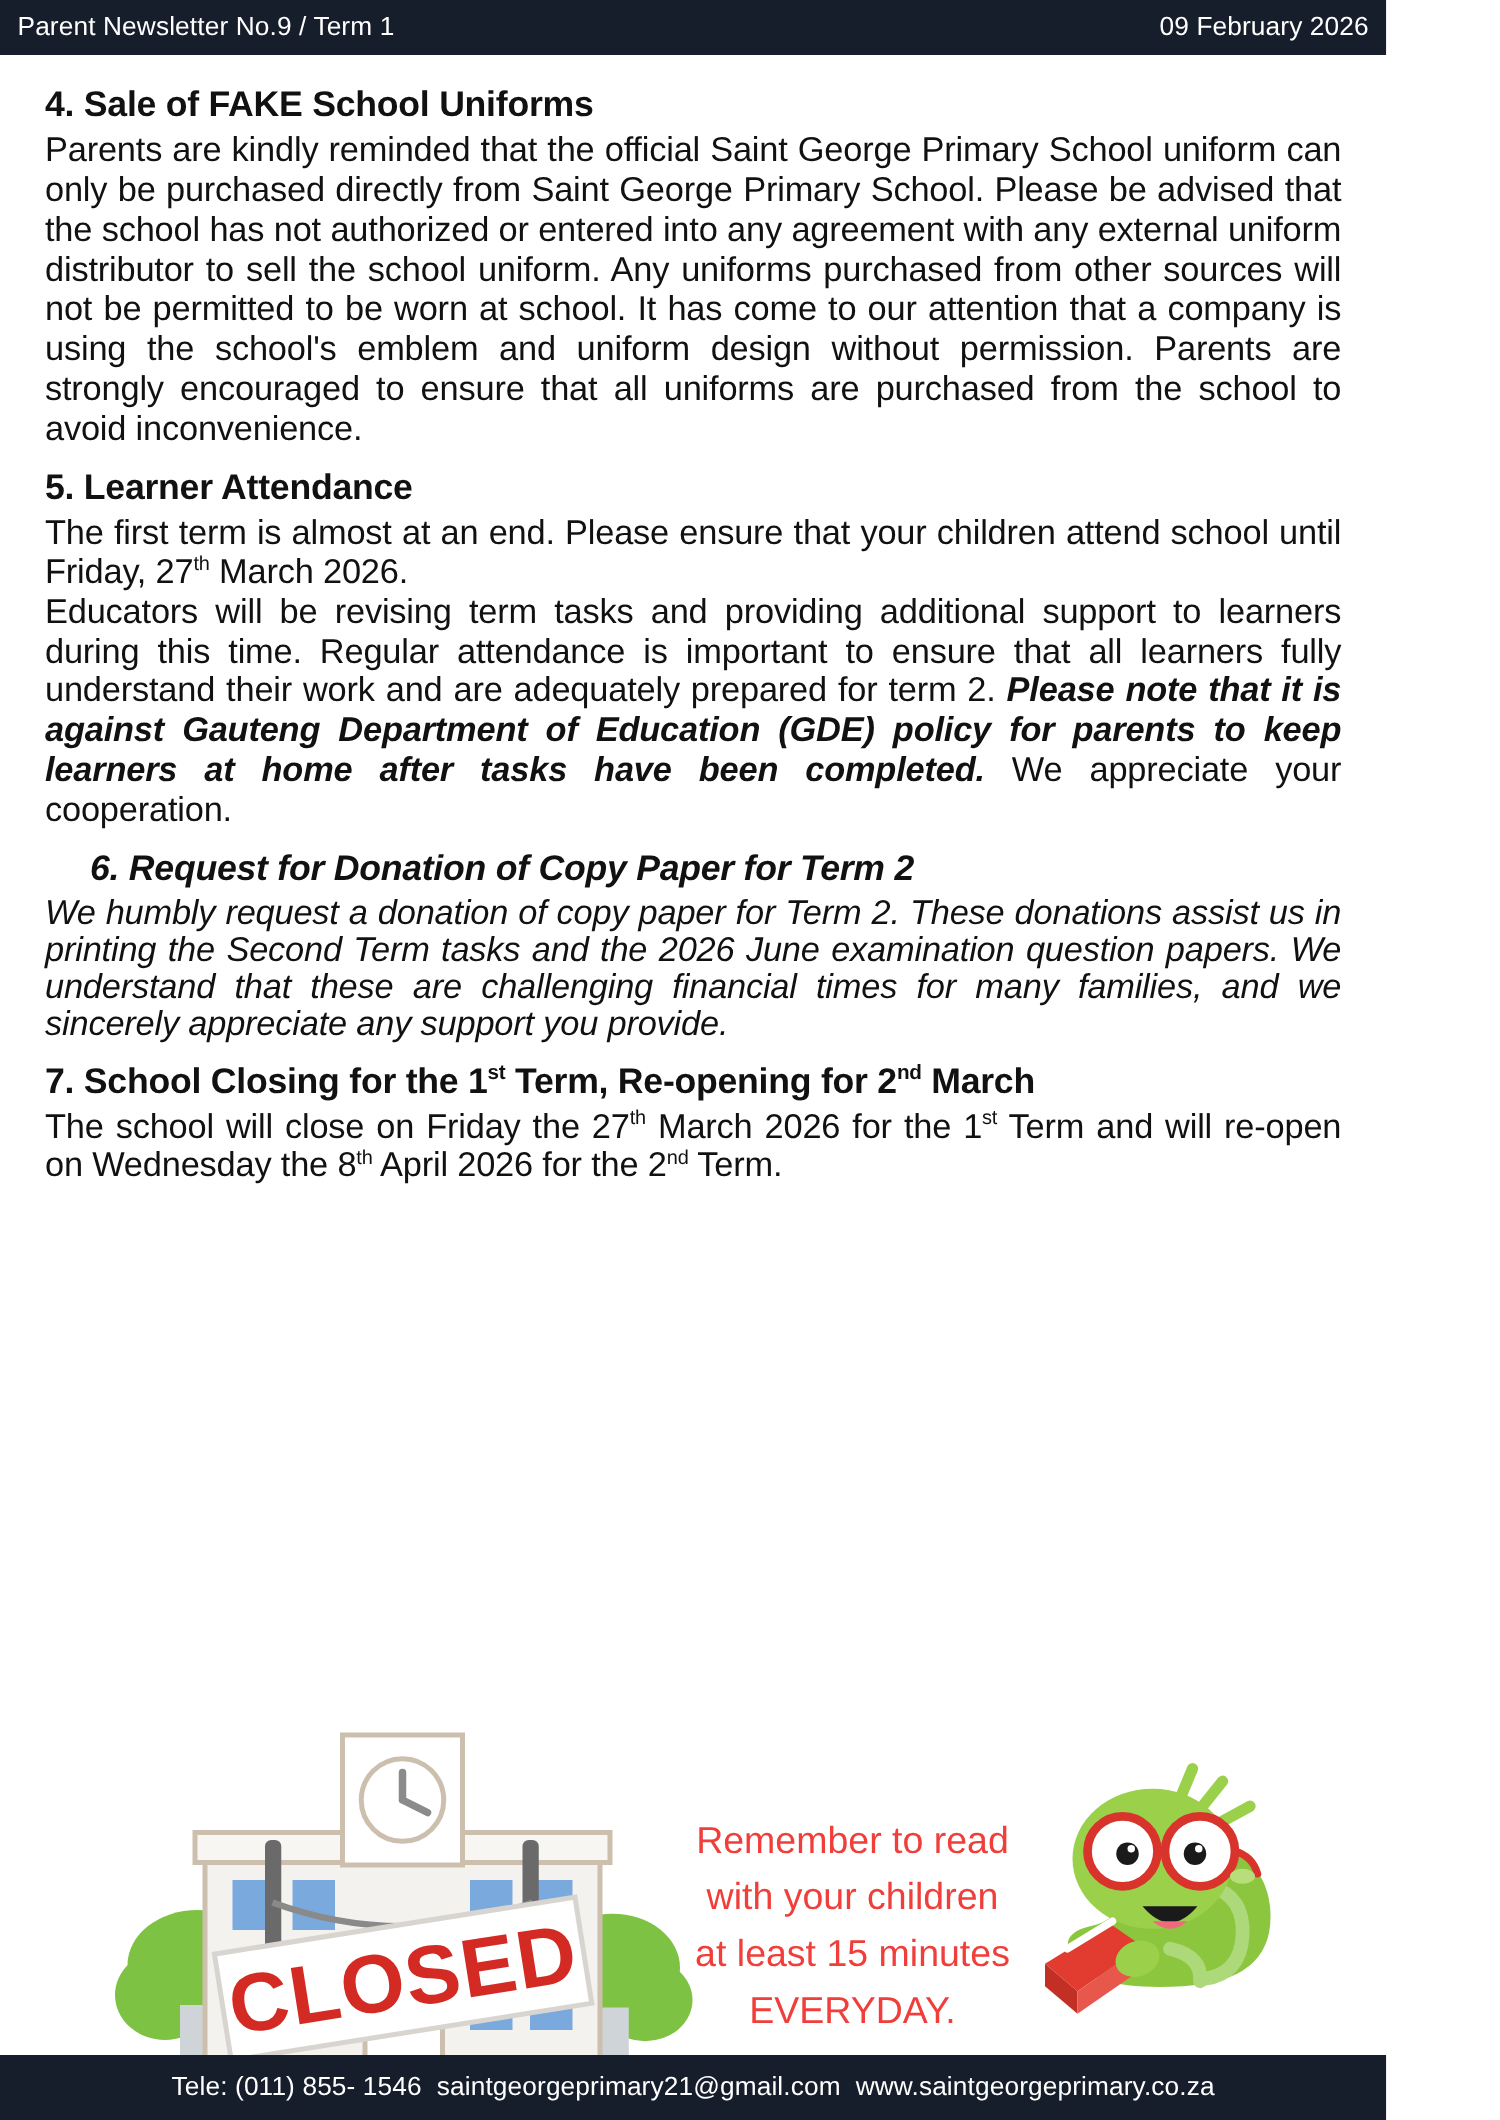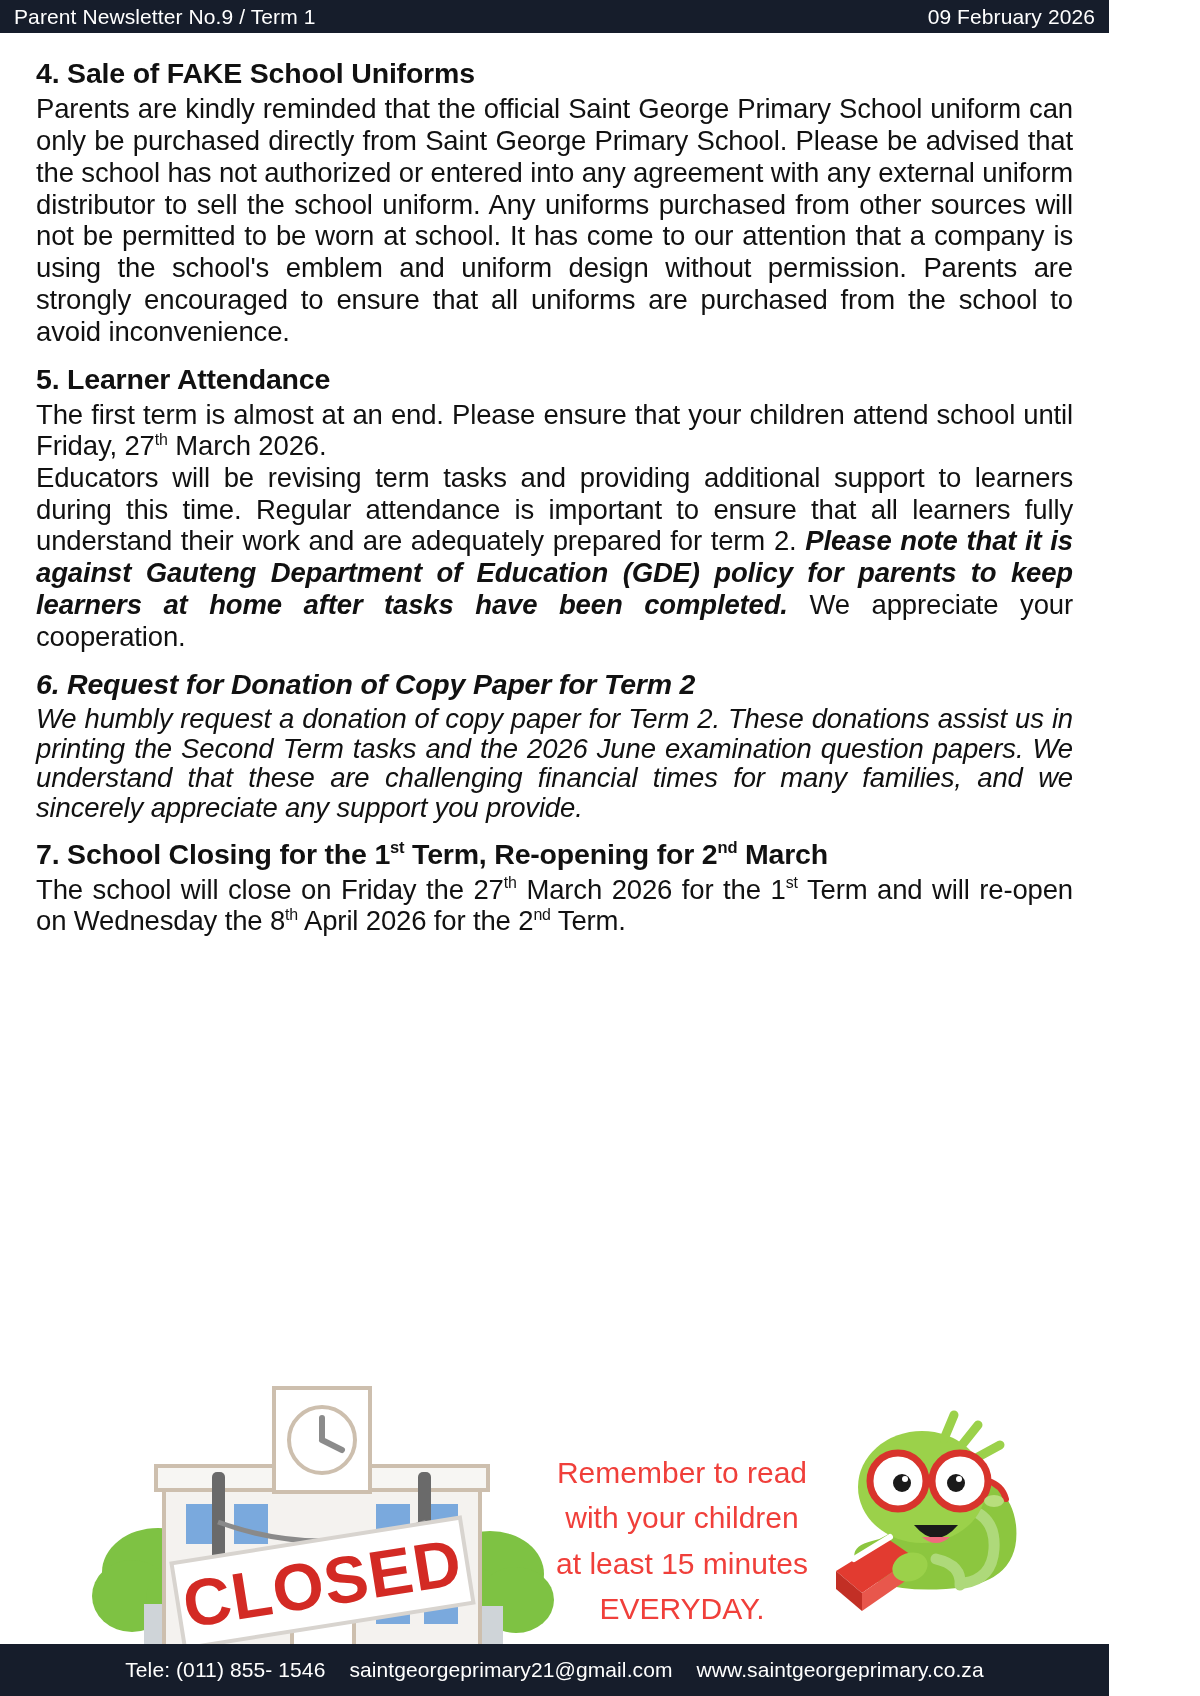--- a/index.html
+++ b/index.html
@@ -10,52 +10,52 @@
     background: #ffffff;
     font-family: "Liberation Sans", sans-serif;
     overflow: hidden;
     position: relative;
   }
 
   
   .bar {
     background: #161d2b;
     color: #ffffff;
-    height: 33px;
+    height: 44px;
     display: flex;
     align-items: center;
     width: 100%;
     font-size: 21px;
     letter-spacing: .1px;
   }
   .bar.header { justify-content: space-between; padding: 0 14px; }
   .bar.footer {
     position: absolute;
     bottom: 0; left: 0;
     justify-content: center;
-    gap: 24px;
+    gap: 12px;
     height: 52px;
     font-size: 21px;
   }
 
   
   .page {
     padding: 8px 36px 0 36px;
     color: #111111;
   }
 
   h2.section-heading {
     font-size: 28.5px;
     font-weight: bold;
     line-height: 1.26;
     margin-top: 14px;
     margin-bottom: 1px;
     letter-spacing: -.2px;
   }
-  h2.section-heading.italic { font-style: italic; }
+  h2.section-heading.italic { font-style: italic; margin-left: 36px; }
   h2.first { margin-top: 15px; }
 
   p.body-text {
     font-size: 27.5px;
     line-height: 1.16;
     text-align: justify;
     text-justify: inter-word;
     letter-spacing: -.15px;
   }
   p.body-text.italic { font-style: italic; line-height: 1.08; }

